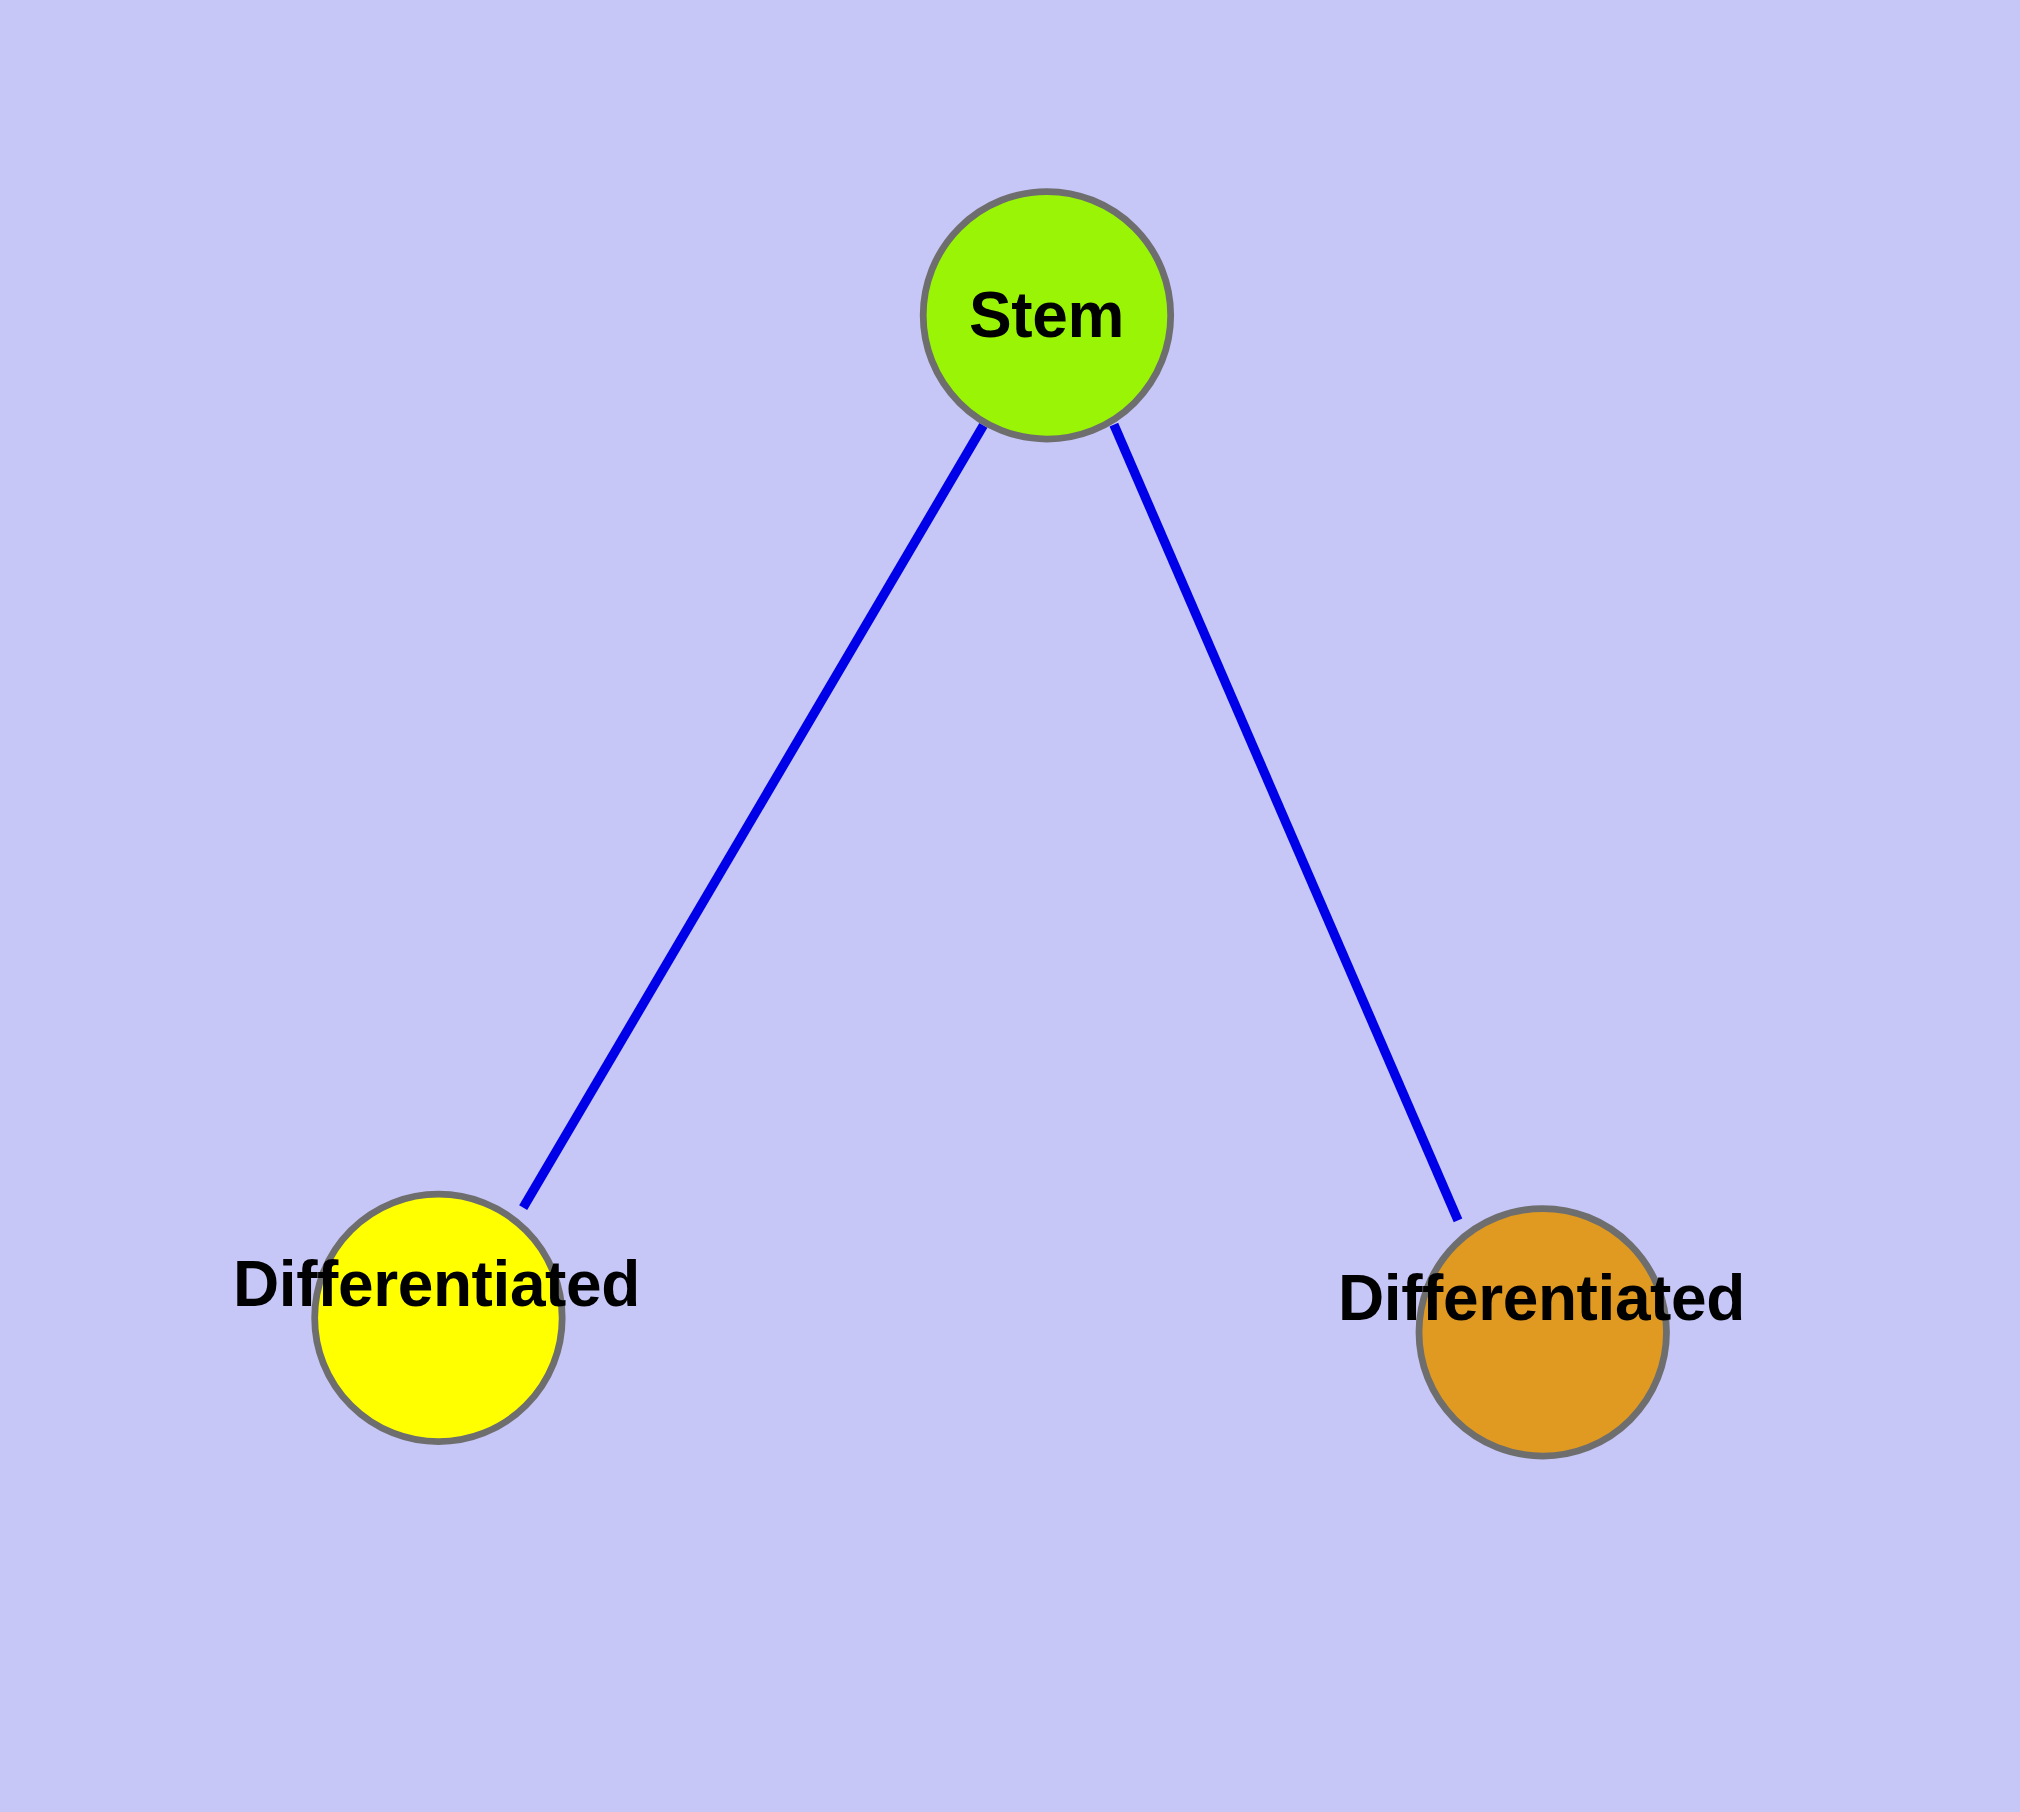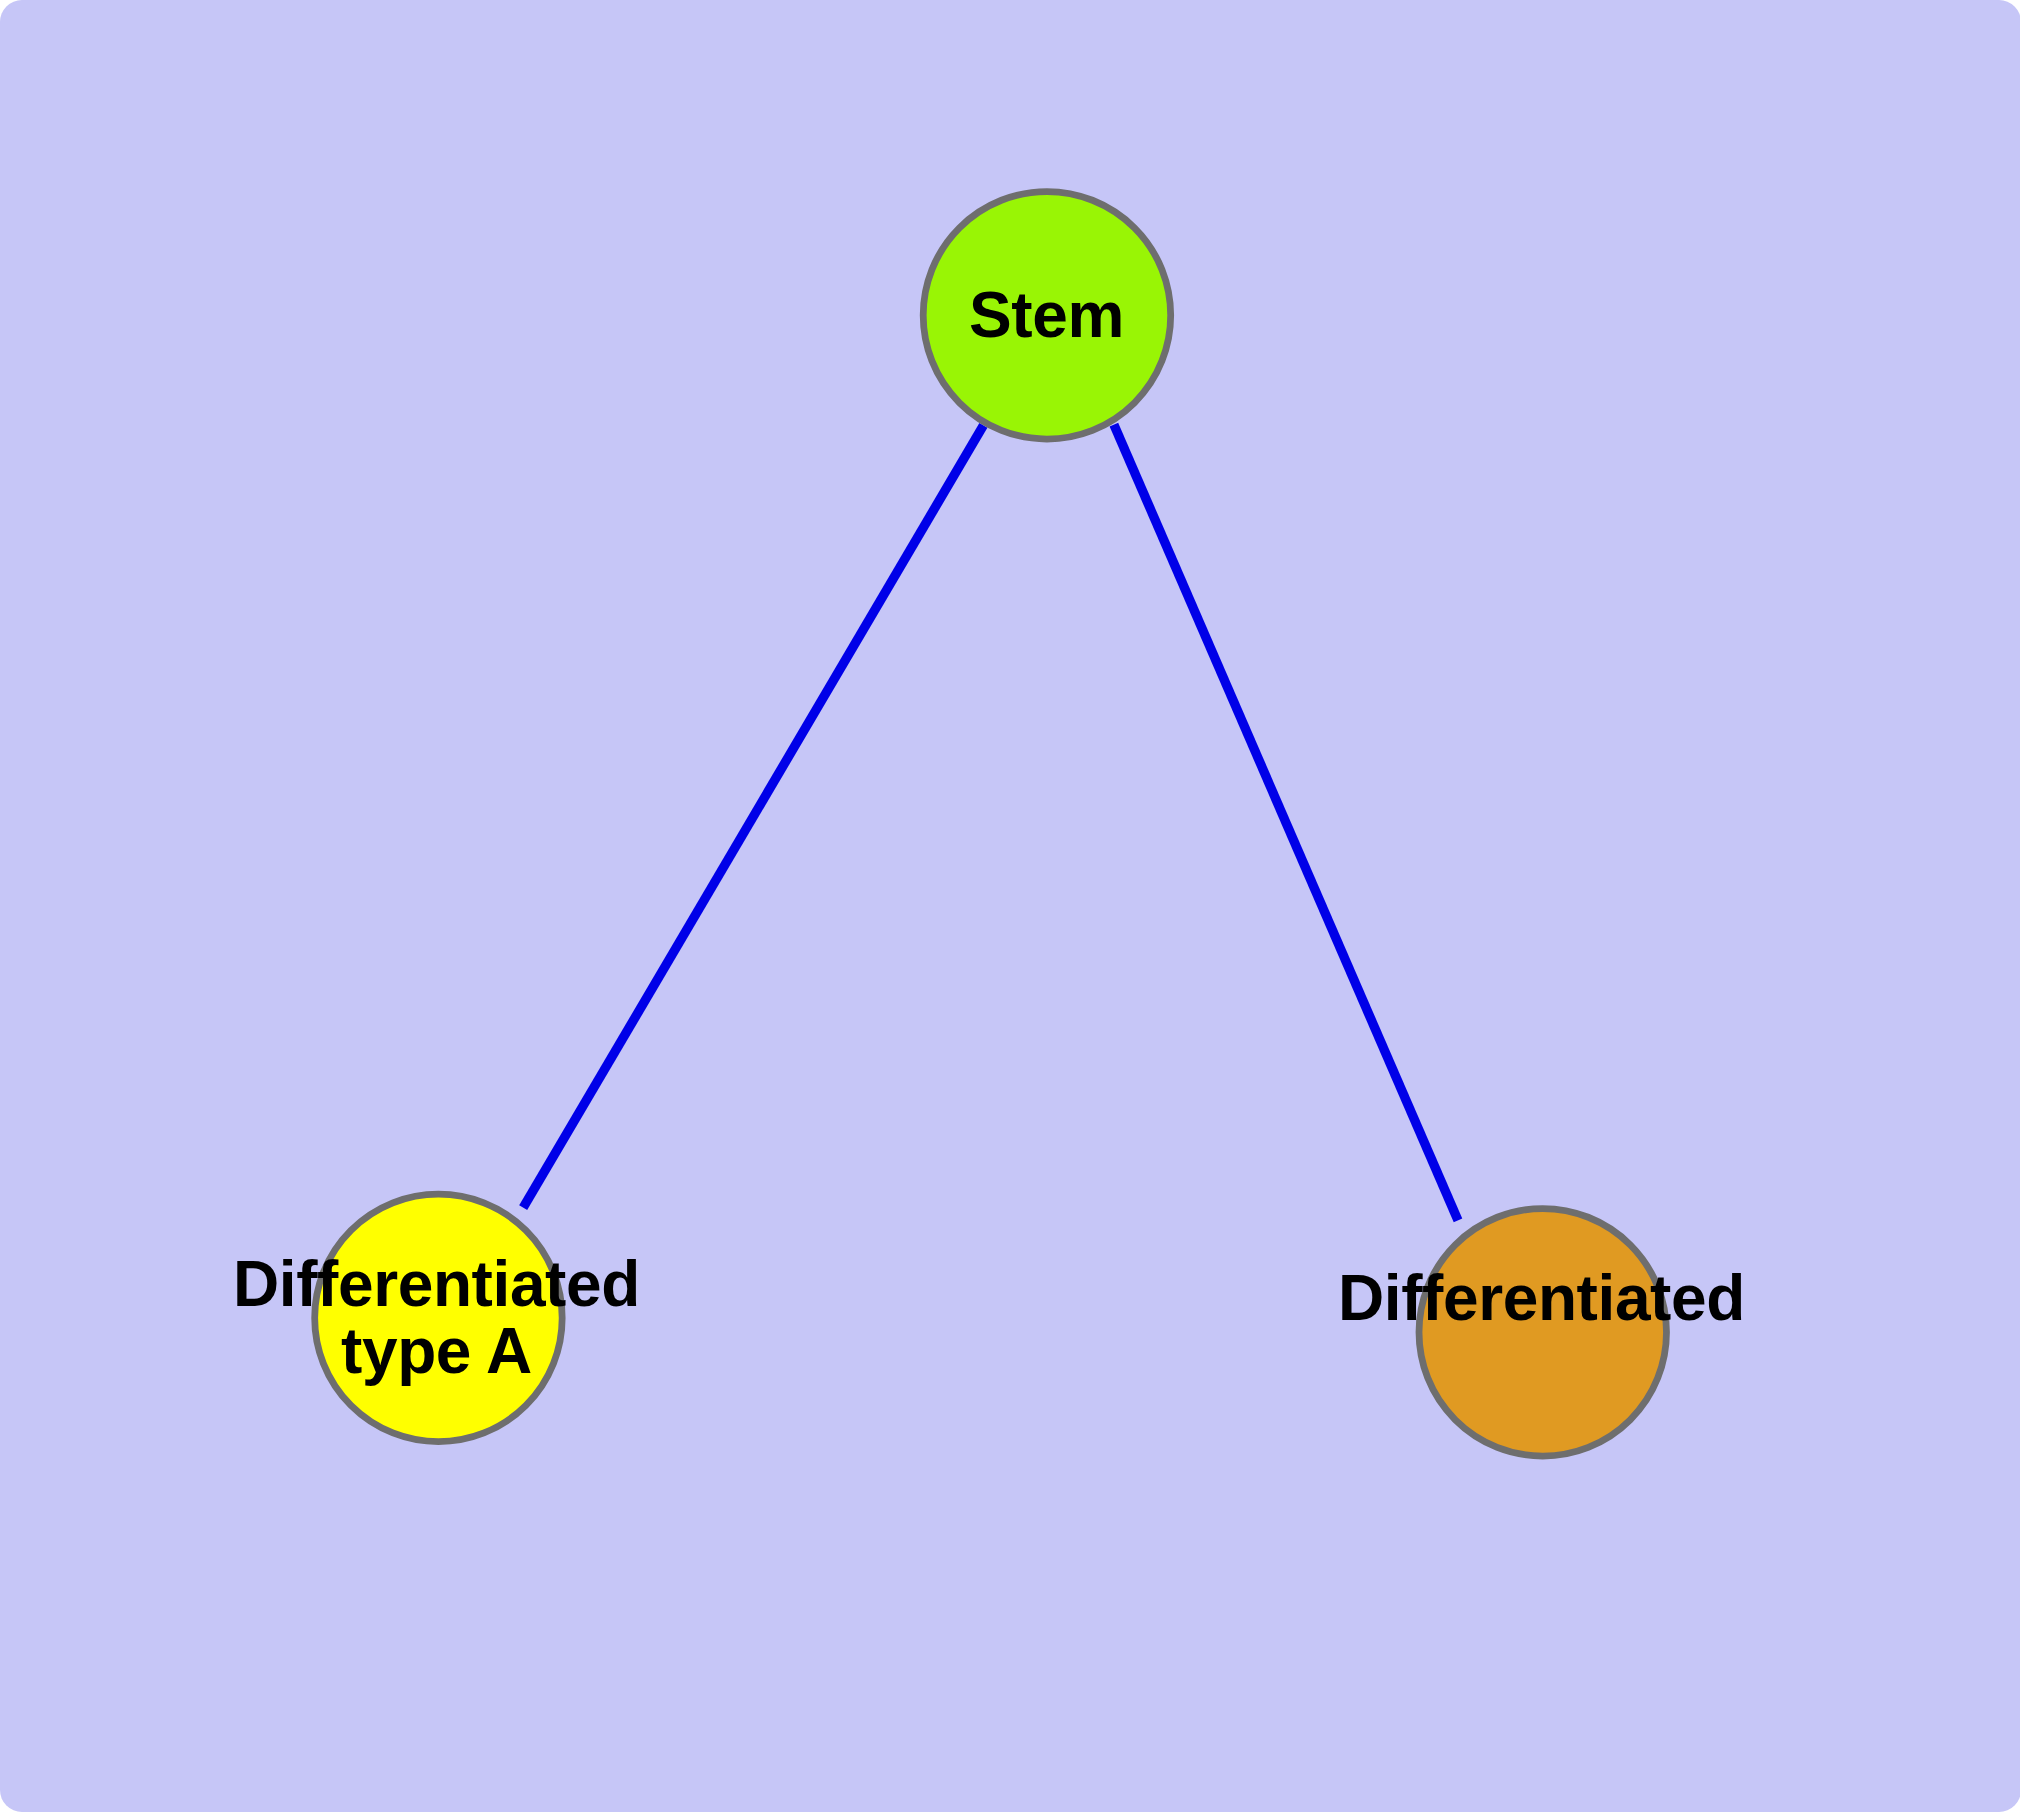--- a/index.html
+++ b/index.html
@@ -36,21 +36,21 @@
     color: #000000;
     line-height: 1.04;
     white-space: nowrap;
     pointer-events: none;
     letter-spacing: -0.4px;
   }
 </style>
 </head>
 <body>
 
-<div id="stage" style="width: 2021px; height: 1812px; border-radius: 22px;">
+<div id="stage" style="width: 2021px; height: 1812px;">
 
   <div id="canvas-bg" style="width: 2021px; height: 1812px; background: rgb(198, 198, 247);"></div>
 
   <svg id="graph-svg" viewBox="0 0 2384 2138" width="2021" height="1812">
     <g id="edges-layer">
         <line x1="1160" y1="502" x2="617" y2="1425" stroke="#0000e8" stroke-width="11" stroke-linecap="butt"></line>
         <line x1="1314" y1="501" x2="1720" y2="1440" stroke="#0000e8" stroke-width="11" stroke-linecap="butt"></line>
       </g>
     <g id="nodes-layer">
         <circle cx="1235" cy="372" r="146" fill="#99f505" stroke="#6e6e6e" stroke-width="8"></circle>
@@ -58,21 +58,20 @@
         <circle cx="1820" cy="1572" r="146" fill="#e09a22" stroke="#6e6e6e" stroke-width="8"></circle>
       </g>
   </svg>
 
   <div id="labels-layer">
       <div class="node-label" style="font-size: 64px; color: rgb(0, 0, 0); left: 969px; top: 282px;">
         <div>Stem</div>
       </div>
       <div class="node-label" style="font-size: 64px; color: rgb(0, 0, 0); left: 233px; top: 1251px;">
         <div>Differentiated</div>
-        <div>type A</div>
       </div>
       <div class="node-label" style="font-size: 64px; color: rgb(0, 0, 0); left: 1338px; top: 1265px;">
         <div>Differentiated</div>
       </div>
     </div>
 
 </div>
 
 
 </body></html>

